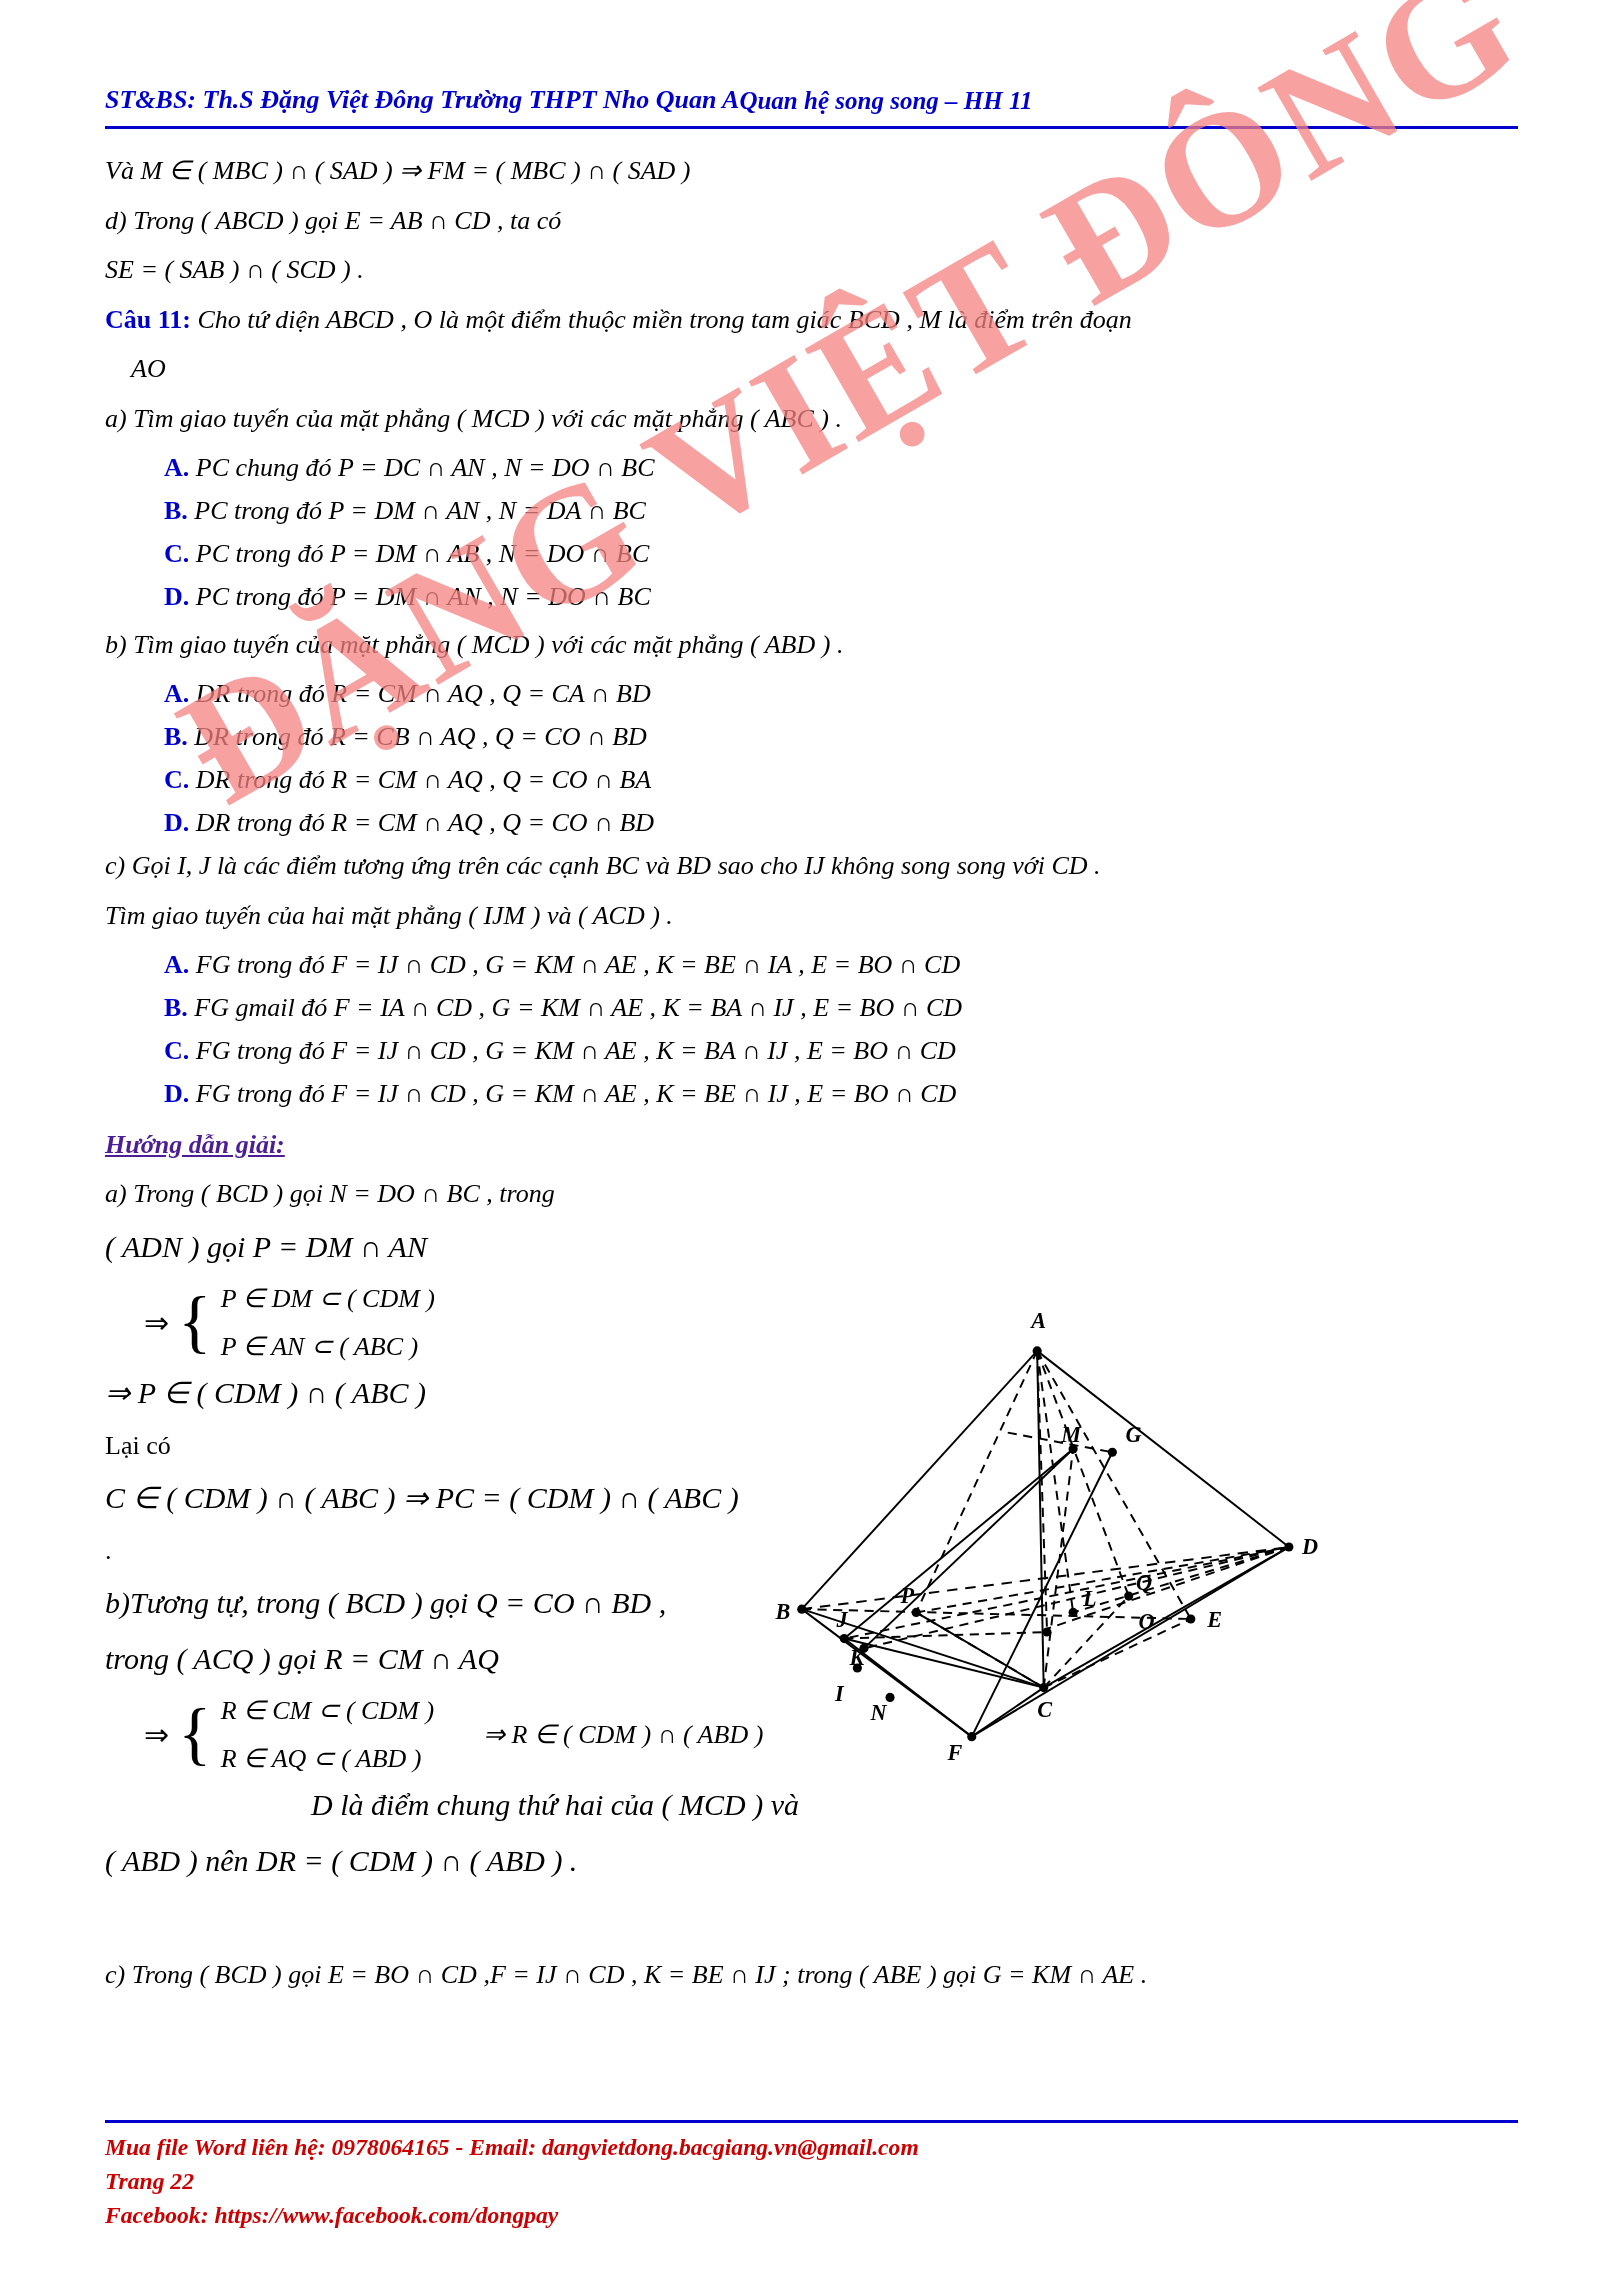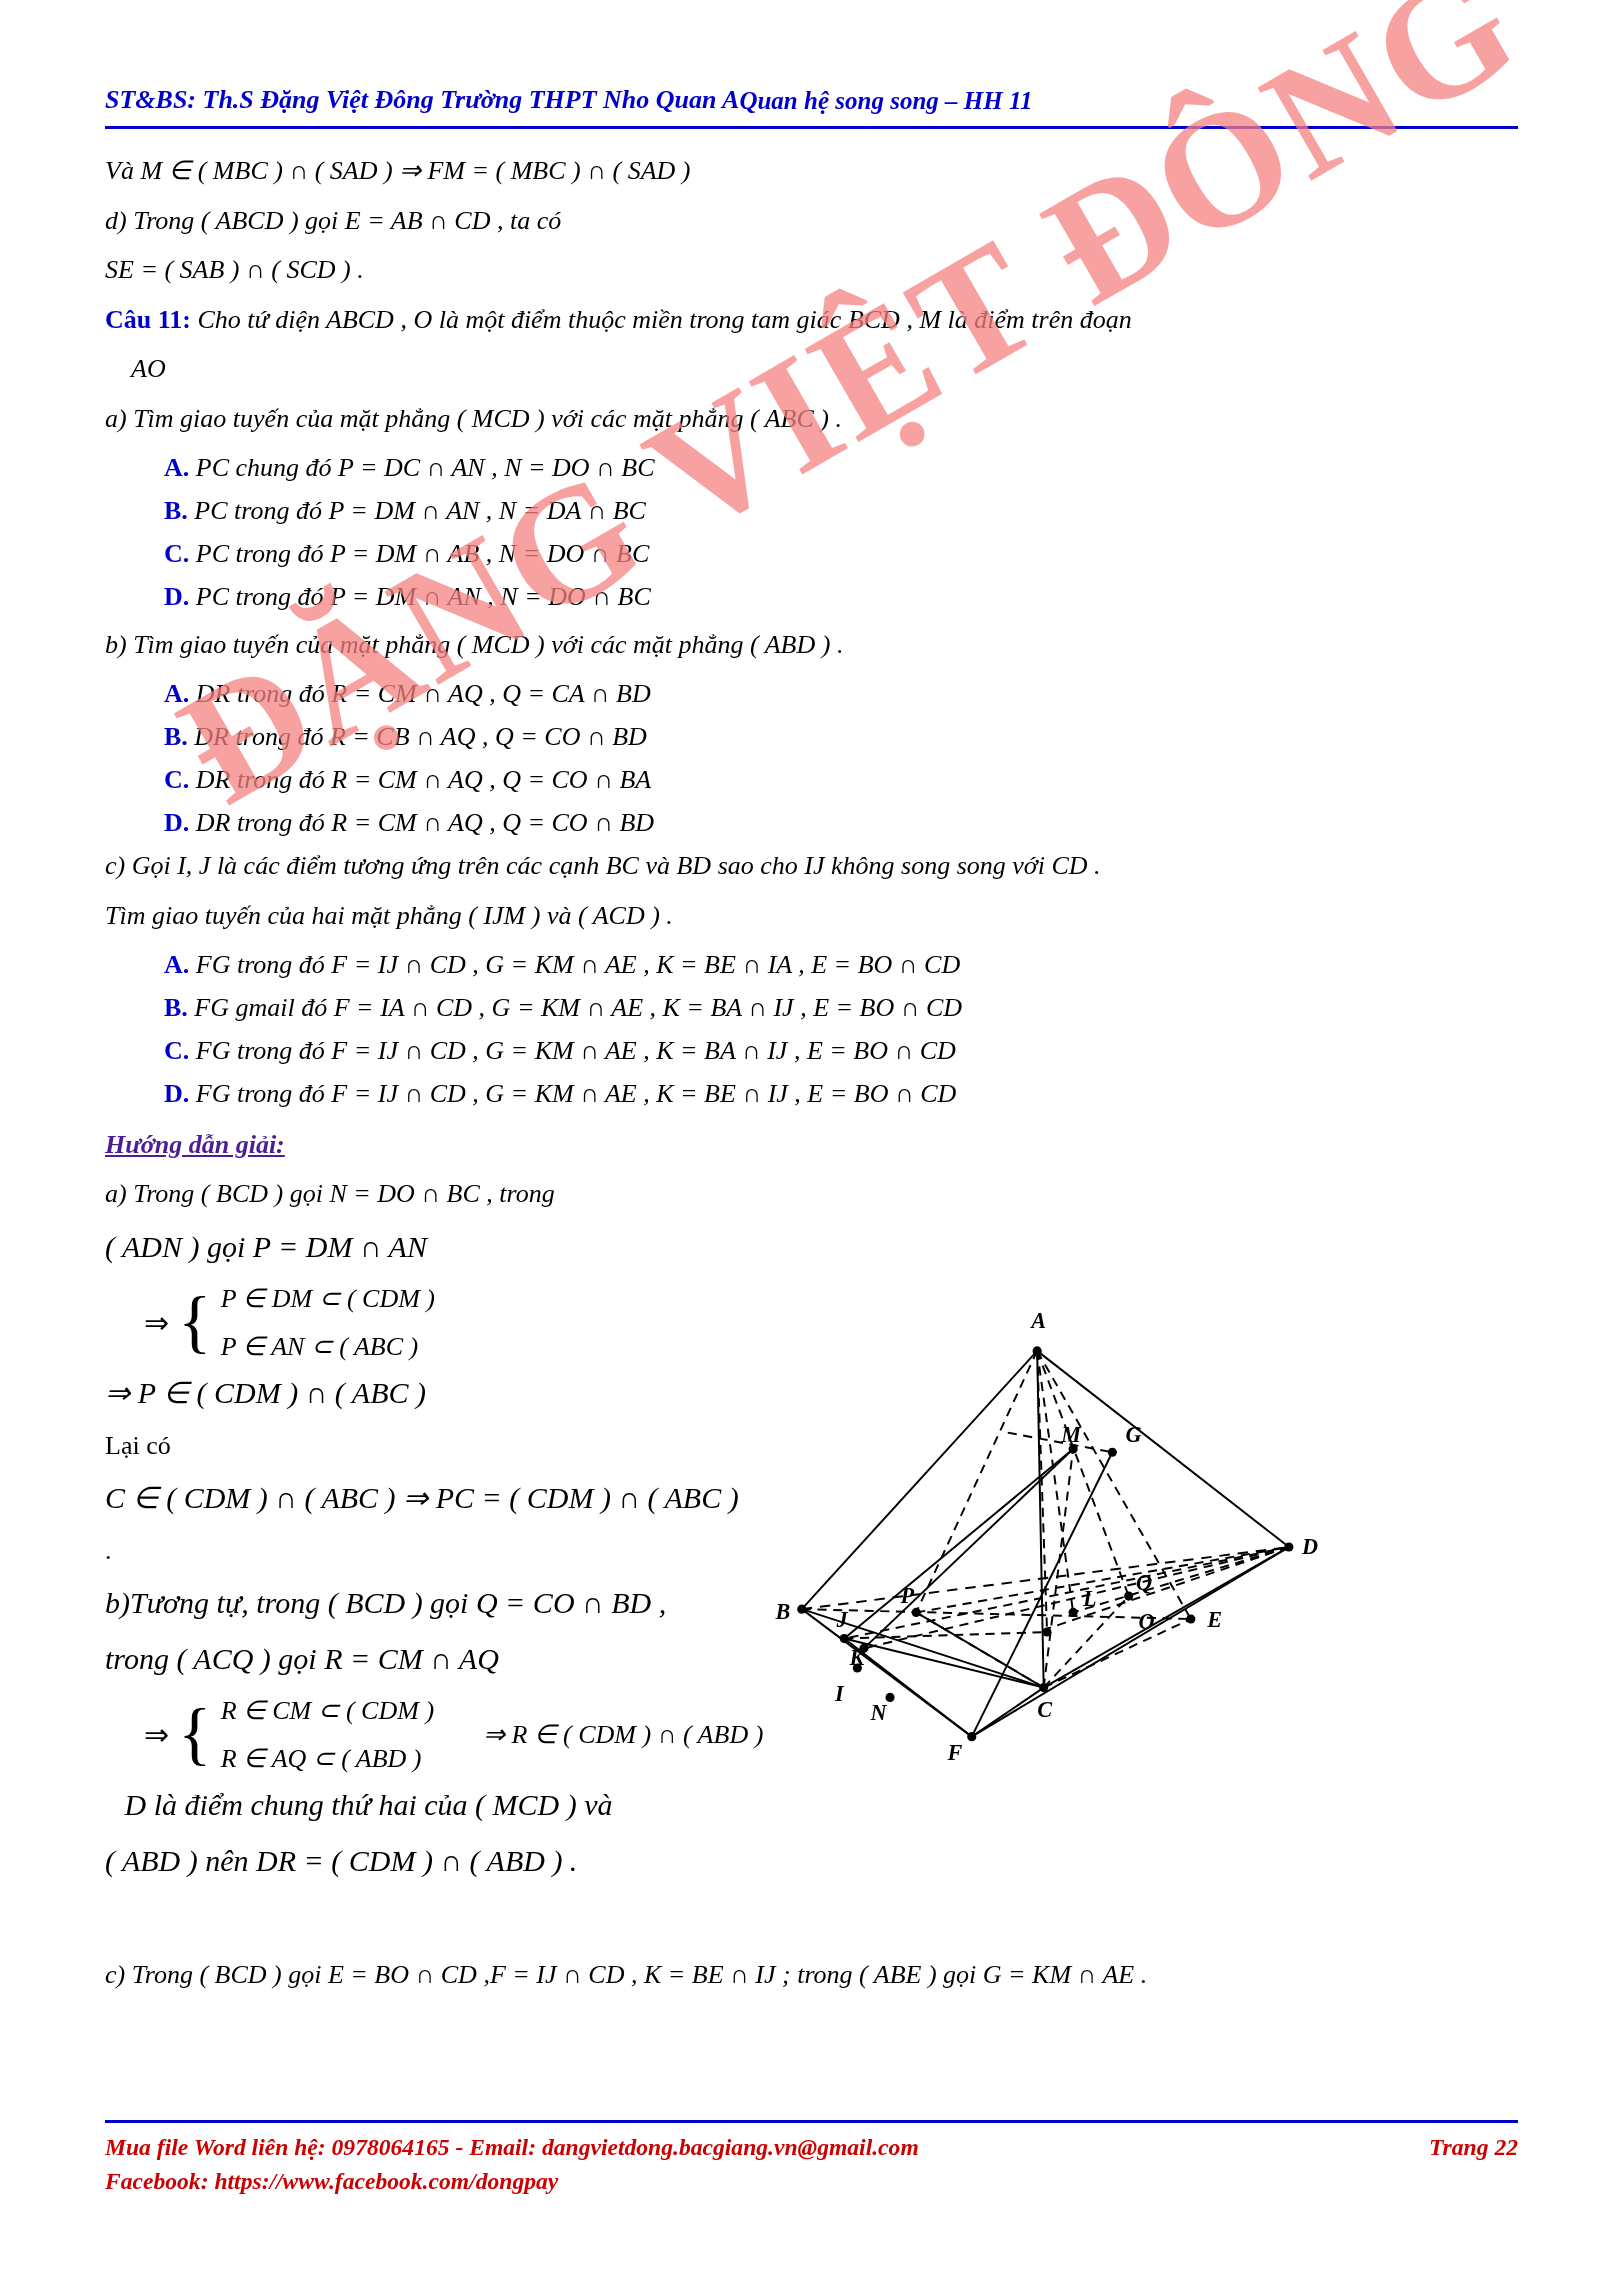--- a/index.html
+++ b/index.html
@@ -34,21 +34,21 @@
   
   .rule-bot {
     position:absolute; left:105px; top:2120px; width:1413px; height:2.6px;
     background:#0000cc;
   }
   .footer {
     position:absolute; left:105px; top:2130px; width:1413px;
     color:#cc0000; font-style:italic; font-weight:bold; font-size:23.6px;
     line-height:1.45;
   }
-  .footer .row { display:flex; justify-content:space-between; }
+  .footer .row { display:flex; justify-content:space-between;flex-direction:column; }
   .footer .page-num { color:#cc0000; font-weight:bold; font-style:italic; }
   
   .content {
     position:absolute;
     left:105px; top:151px; width:1413px;
     font-size:26px;
     line-height:1.5;
   }
   .line { margin:0 0 10.5px 0; }
   .mth { font-style:italic; font-family:"Liberation Serif", serif; }
@@ -208,21 +208,21 @@
       <div class="brace-block">
         <span class="tall">⇒</span>
         <span class="brace">{</span>
         <span class="brace-lines">
           <span class="mth">R ∈ CM ⊂ ( CDM )</span>
           <span class="mth">R ∈ AQ ⊂ ( ABD )</span>
         </span>
         <span class="mth" style="align-self:center;margin-left:40px;">⇒ R ∈ ( CDM ) ∩ ( ABD )</span>
       </div>
 
-      <p class="line mth tall" style="padding-left:19.6px;">D  là điểm chung thứ hai của  ( MCD )  và</p>
+      <p class="line mth tall" style="padding-left:19.6px;text-align:right;">D  là điểm chung thứ hai của  ( MCD )  và</p>
       <p class="line mth tall">( ABD )  nên  DR = ( CDM ) ∩ ( ABD ) .</p>
     </div>
 
     <p class="line mth" style="margin-top:72px;">c) Trong  ( BCD )  gọi  E = BO ∩ CD ,F = IJ  ∩ CD  ,  K = BE ∩ IJ ; trong  ( ABE )  gọi  G = KM ∩ AE .</p>
   </div>
 
   <div class="figure">
     <svg width="733" height="595" viewBox="0 0 1120 910" xmlns="http://www.w3.org/2000/svg">
       <g stroke="#000" fill="none" stroke-width="3">
 

